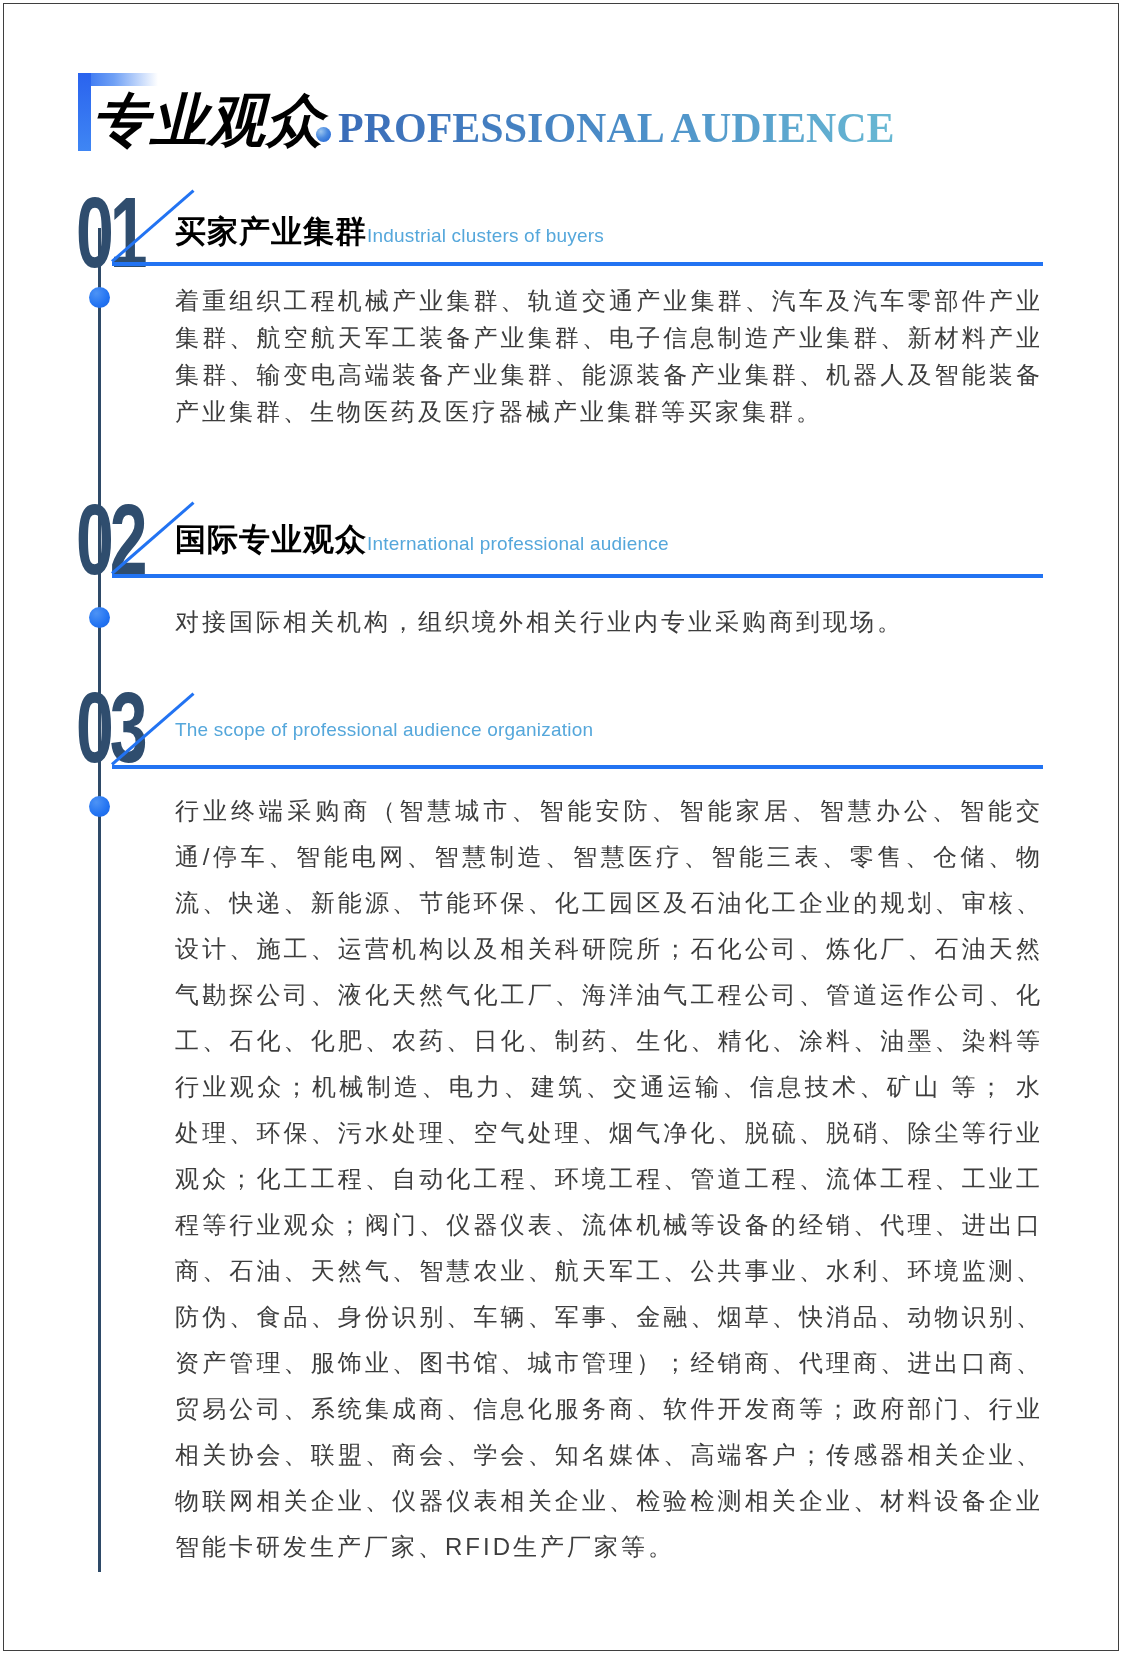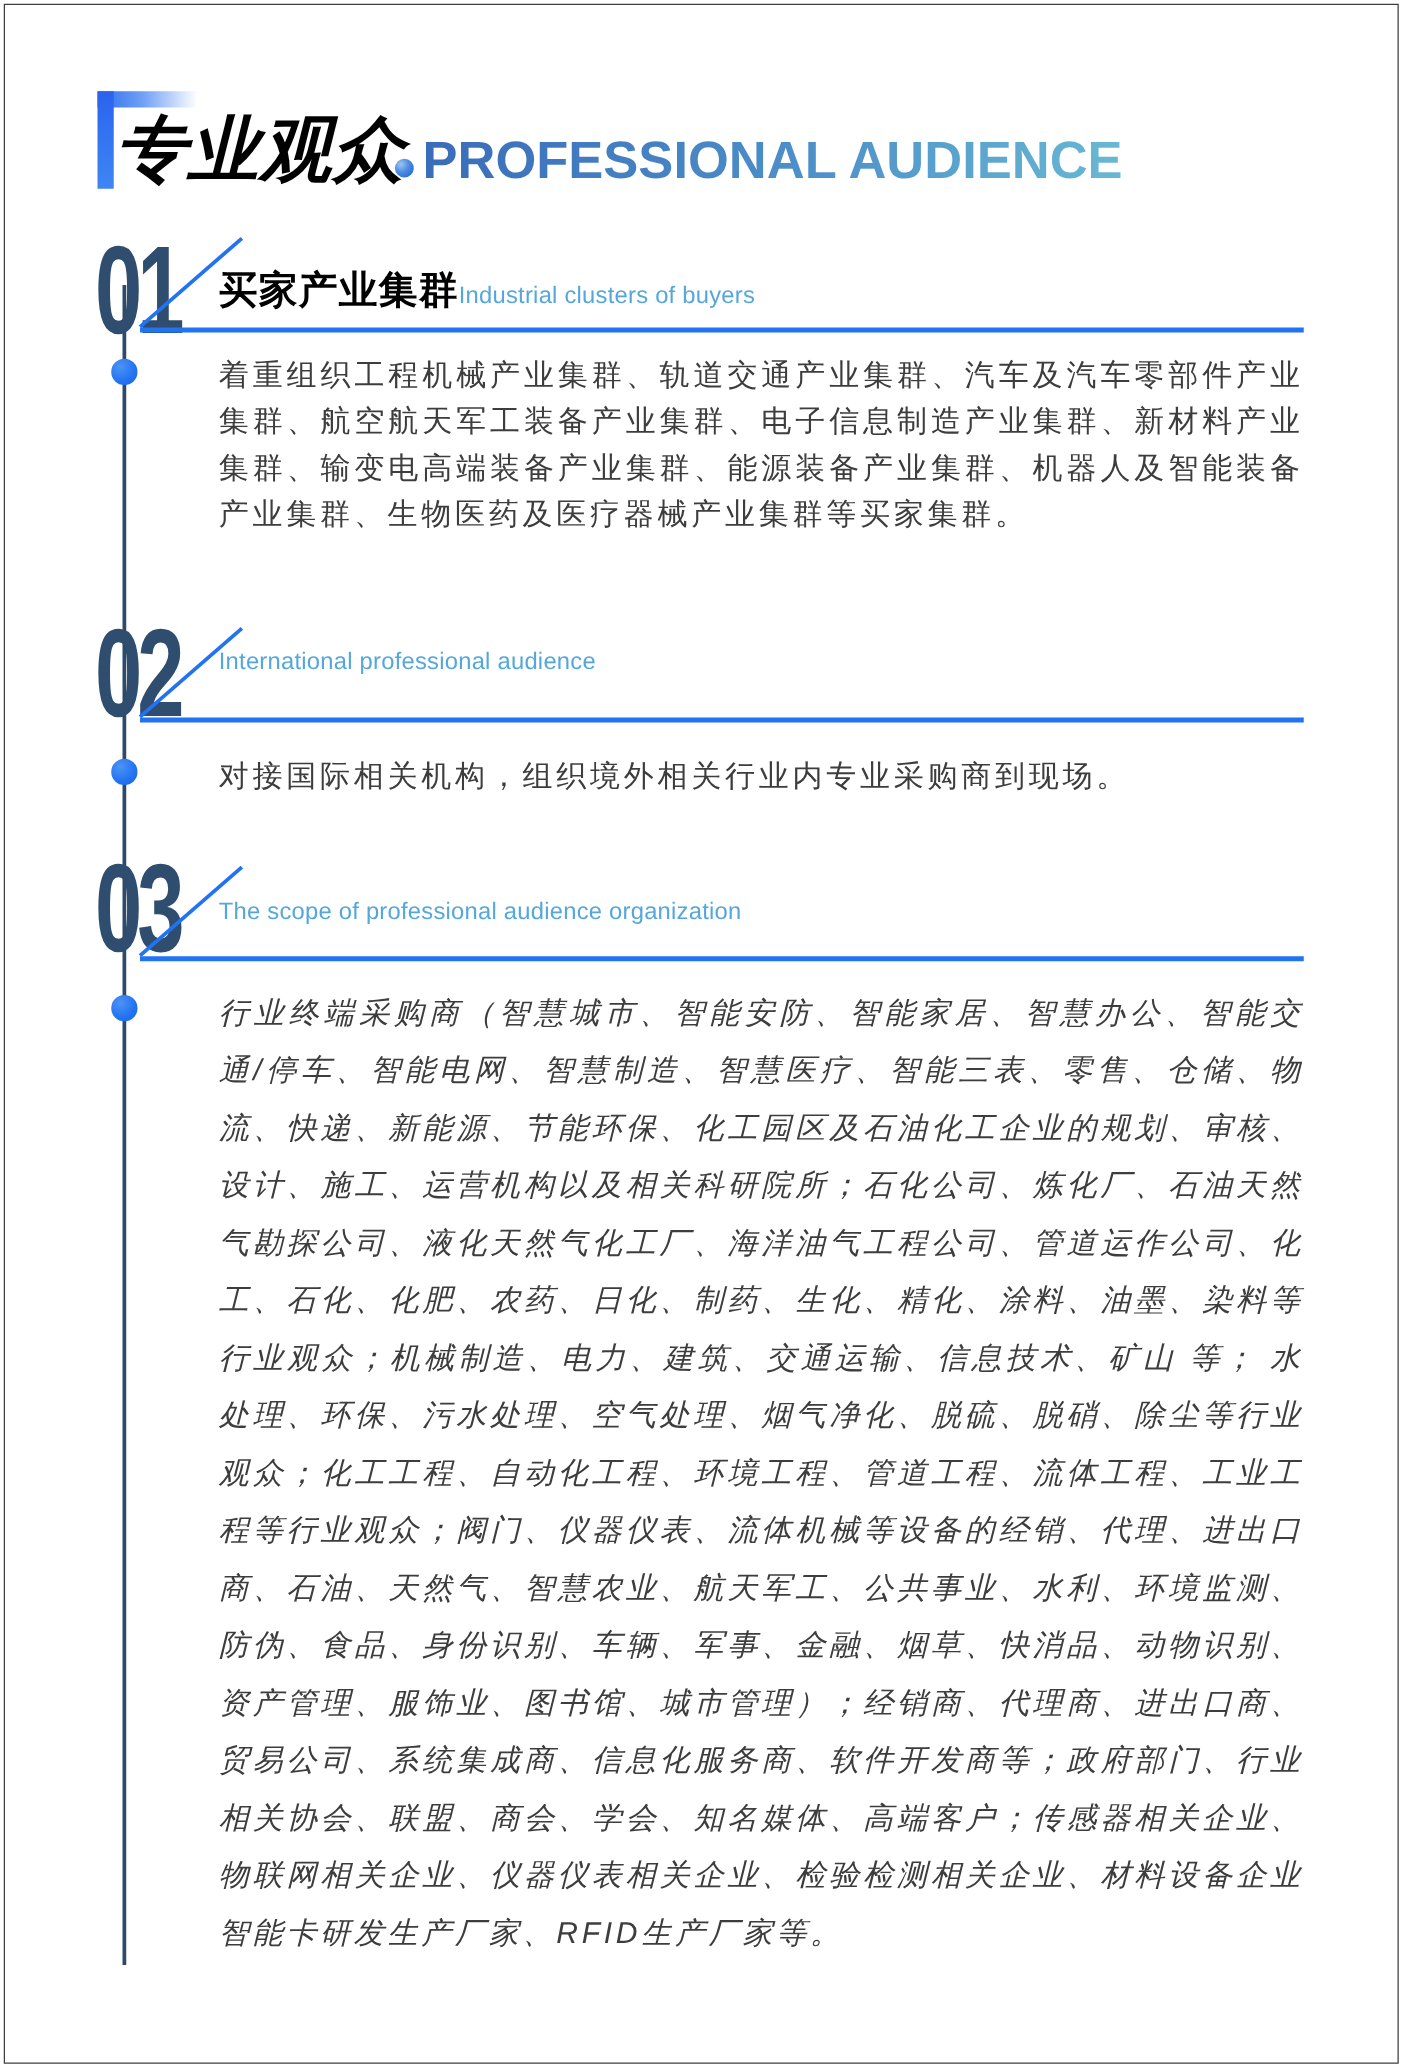--- a/index.html
+++ b/index.html
@@ -23,21 +23,21 @@
   .header-title-cn{
     position:absolute;left:92px;top:86px;
     font-size:57px;font-weight:900;color:#000;line-height:68px;letter-spacing:1px;font-style:italic;
   }
   .header-dot{
     position:absolute;left:316px;top:127px;width:15px;height:15px;border-radius:50%;
     background:radial-gradient(circle at 32% 30%,#9cc6ef 0%,#4a8ae0 45%,#1b5fd0 100%);
   }
   .header-title-en{
     position:absolute;left:338px;top:103px;
-    font-family:Liberation Sans, sans-serif;
+    font-family:Liberation Serif, serif;
     font-size:42px;font-weight:700;letter-spacing:0px;line-height:50px;
     background:linear-gradient(90deg,#3a6cb8 0%,#4d90c9 55%,#68b8d3 100%);
     -webkit-background-clip:text;background-clip:text;color:transparent;
   }
   
   .timeline-line{
     position:absolute;left:98px;top:228px;width:3px;height:1344px;background:#2e4a68;
   }
   .timeline-dot{
     position:absolute;left:89px;width:21px;height:21px;border-radius:50%;
@@ -68,21 +68,21 @@
   .title-cn{font-size:31px;font-weight:900;color:#000;letter-spacing:1px;}
   .title-en{font-size:19px;font-weight:400;color:#55a7db;letter-spacing:0.2px;}
   
   .body-text{
     position:absolute;left:175px;width:868px;
     font-size:24px;color:#3d3d3d;letter-spacing:3px;
     text-align:justify;
   }
   .body-1{top:282px;line-height:37px;}
   .body-2{top:598px;line-height:47px;}
-  .body-3{top:788px;line-height:46px;font-style:italic;}
+  .body-3{top:788px;line-height:46px;}
 </style>
 </head>
 <body>
 
 <div class="page-border"></div>
 
 <div class="bracket-h"></div>
 <div class="bracket-v"></div>
 <div class="header-title-cn">专业观众</div>
 <div class="header-dot"></div>
@@ -99,20 +99,21 @@
 <div class="title-row tr-1">
   <span class="title-cn">买家产业集群</span>
   <span class="title-en">Industrial clusters of buyers</span>
 </div>
 <div class="body-text body-1">着重组织工程机械产业集群、轨道交通产业集群、汽车及汽车零部件产业集群、航空航天军工装备产业集群、电子信息制造产业集群、新材料产业集群、输变电高端装备产业集群、能源装备产业集群、机器人及智能装备产业集群、生物医药及医疗器械产业集群等买家集群。</div>
 
 <div class="num num-2">02</div>
 <div class="slash slash-2"></div>
 <div class="underline ul-2"></div>
 <div class="title-row tr-2">
+  <span class="title-cn">国际专业观众</span>
   <span class="title-en">International professional audience</span>
 </div>
 <div class="body-text body-2">对接国际相关机构，组织境外相关行业内专业采购商到现场。</div>
 
 <div class="num num-3">03</div>
 <div class="slash slash-3"></div>
 <div class="underline ul-3"></div>
 <div class="title-row tr-3">
   <span class="title-en">The scope of professional audience organization</span>
 </div>

